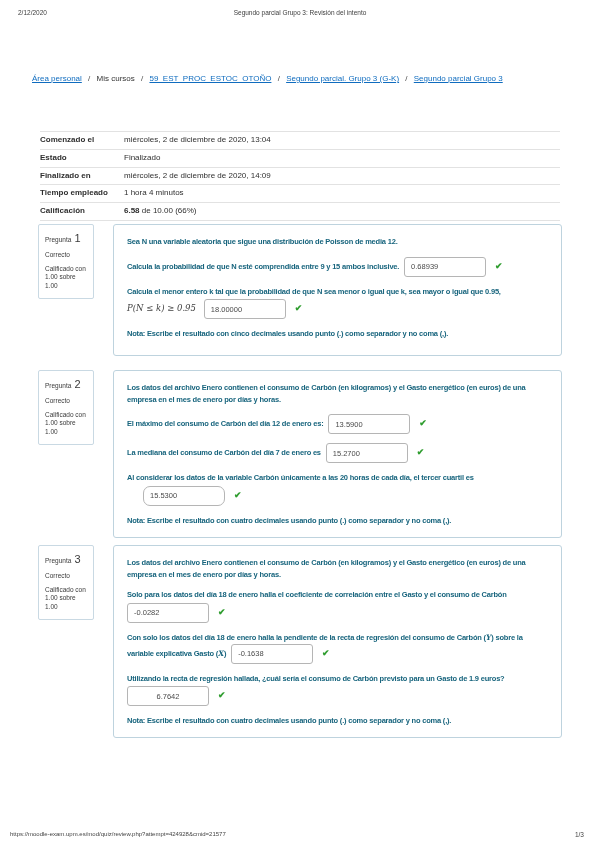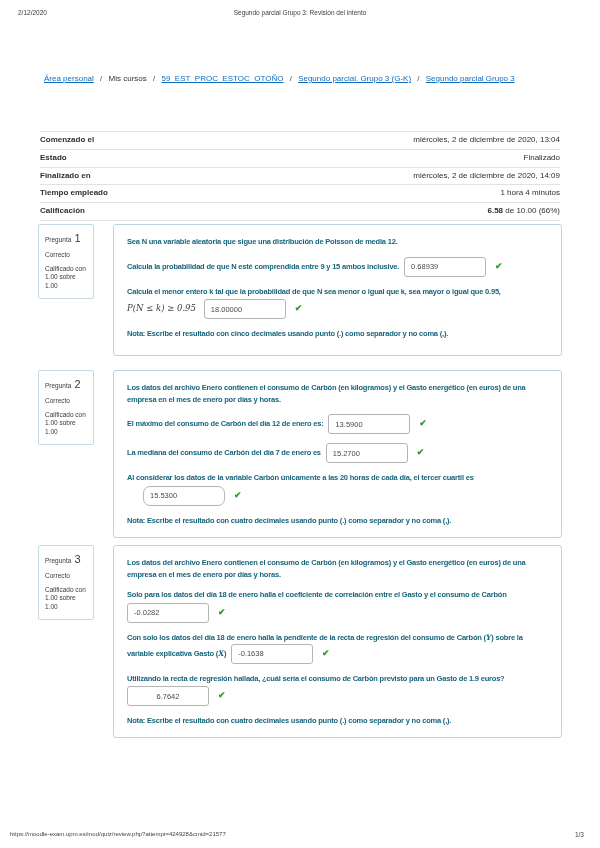--- a/index.html
+++ b/index.html
@@ -8,30 +8,30 @@
     position:relative; width:600px; height:848px; background:#fff;
     font-family:"Liberation Sans", sans-serif; overflow:hidden;
   }
   
   .print-hf { position:absolute; font-size:6.5px; color:#3d3d3d; }
   .print-date { left:18px; top:9px; }
   .print-title { left:0; right:0; top:9px; text-align:center; }
   .print-url { left:10px; top:831px; font-size:6px; color:#444; }
   .print-page { right:16px; top:831px; font-size:6.5px; color:#444; }
   
-  .breadcrumb { position:absolute; left:44px; top:74px; font-size:8px; color:#333; }
+  .breadcrumb { position:absolute; left:32px; top:74px; font-size:8px; color:#333; }
   .breadcrumb a { color:#0f6cbf; text-decoration:underline; cursor:pointer; }
   .breadcrumb .sep { margin:0 4px; color:#444; }
   
   .summary { position:absolute; left:40px; top:131px; width:520px;
              border-collapse:collapse; font-size:8px; color:#2f2f2f; }
   .summary td { border-top:1px solid #e2e2e2; padding:3px 0 3px 0; vertical-align:top; line-height:1.35; }
   .summary tr.last td { border-bottom:1px solid #e2e2e2; }
   .summary td.lbl { width:84px; font-weight:bold; padding-right:9px; }
-  .summary td.val { padding-left:0;text-align:right; }
+  .summary td.val { padding-left:0; }
   .grade-num { font-weight:bold; }
   
   .q-info {
     position:absolute; left:38px; width:56px; background:#fff;
     border:1px solid #c9d9e3; border-radius:2px; padding:6px 6px 7px 6px;
     font-size:6.5px; color:#3a3a3a; line-height:1.35;
   }
   .q-info .qlabel { font-size:6.5px; }
   .q-info .qnum { font-size:11px; margin-left:3px; }
   .q-info .qstate { margin-top:5px; }

